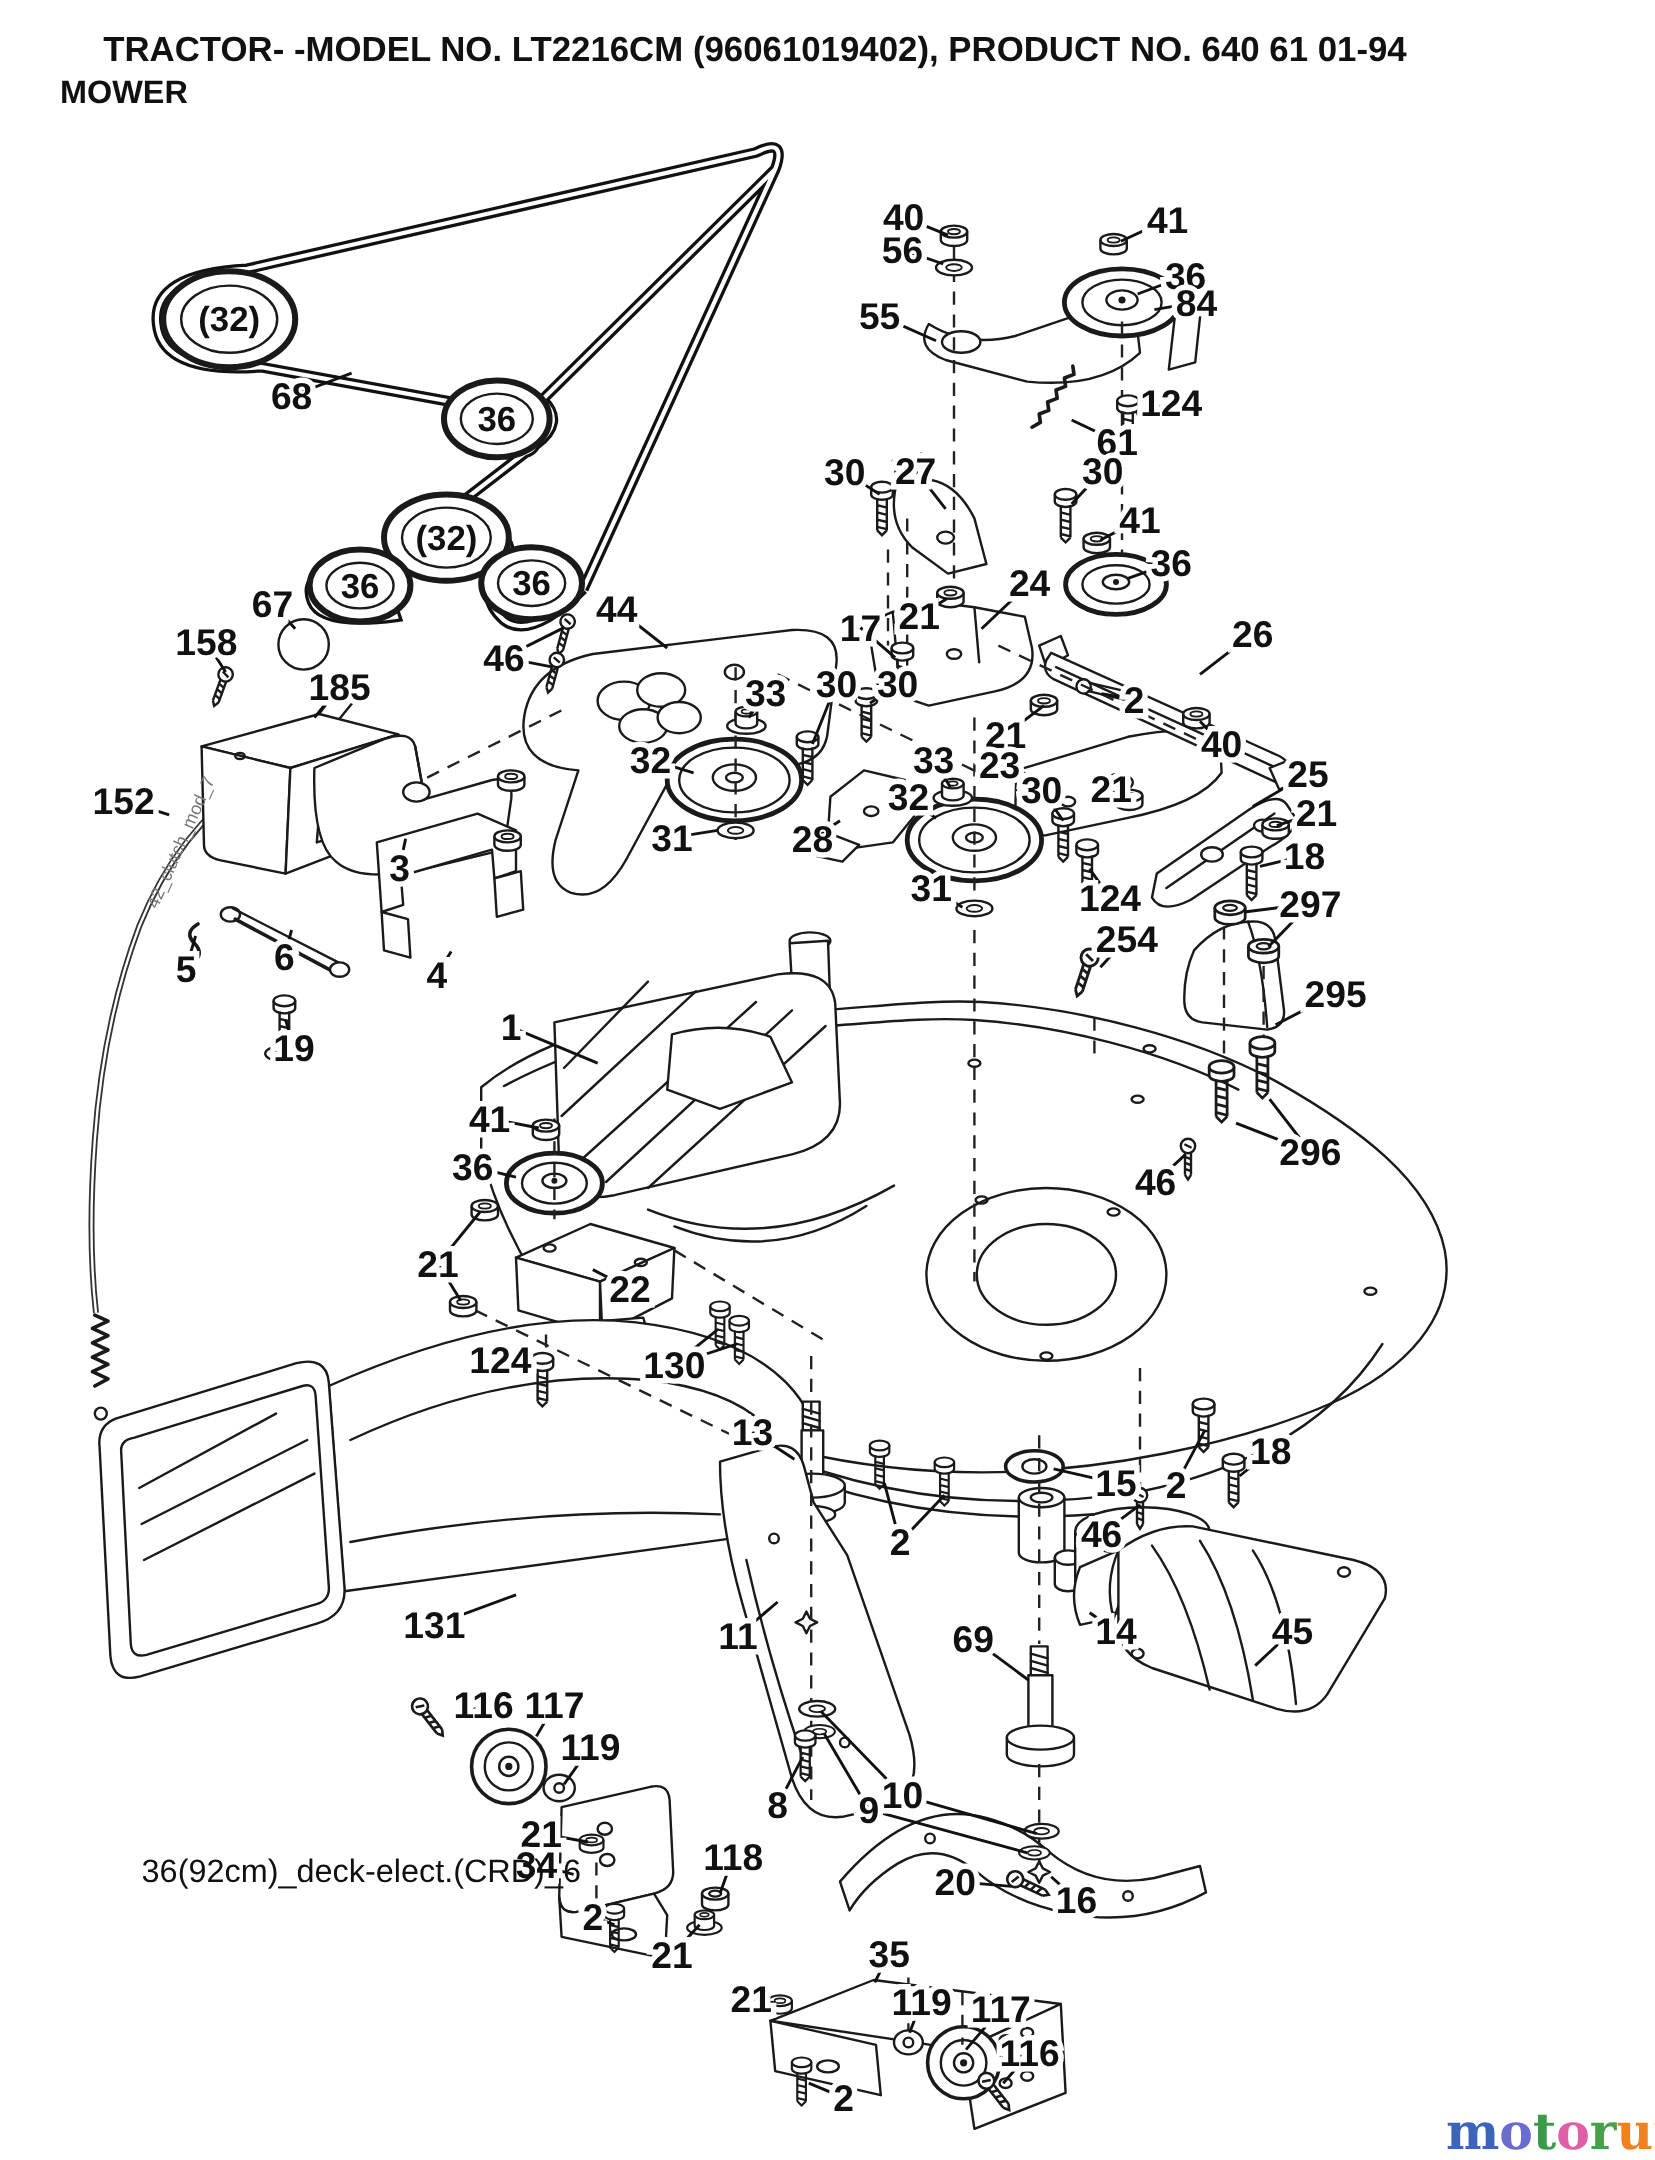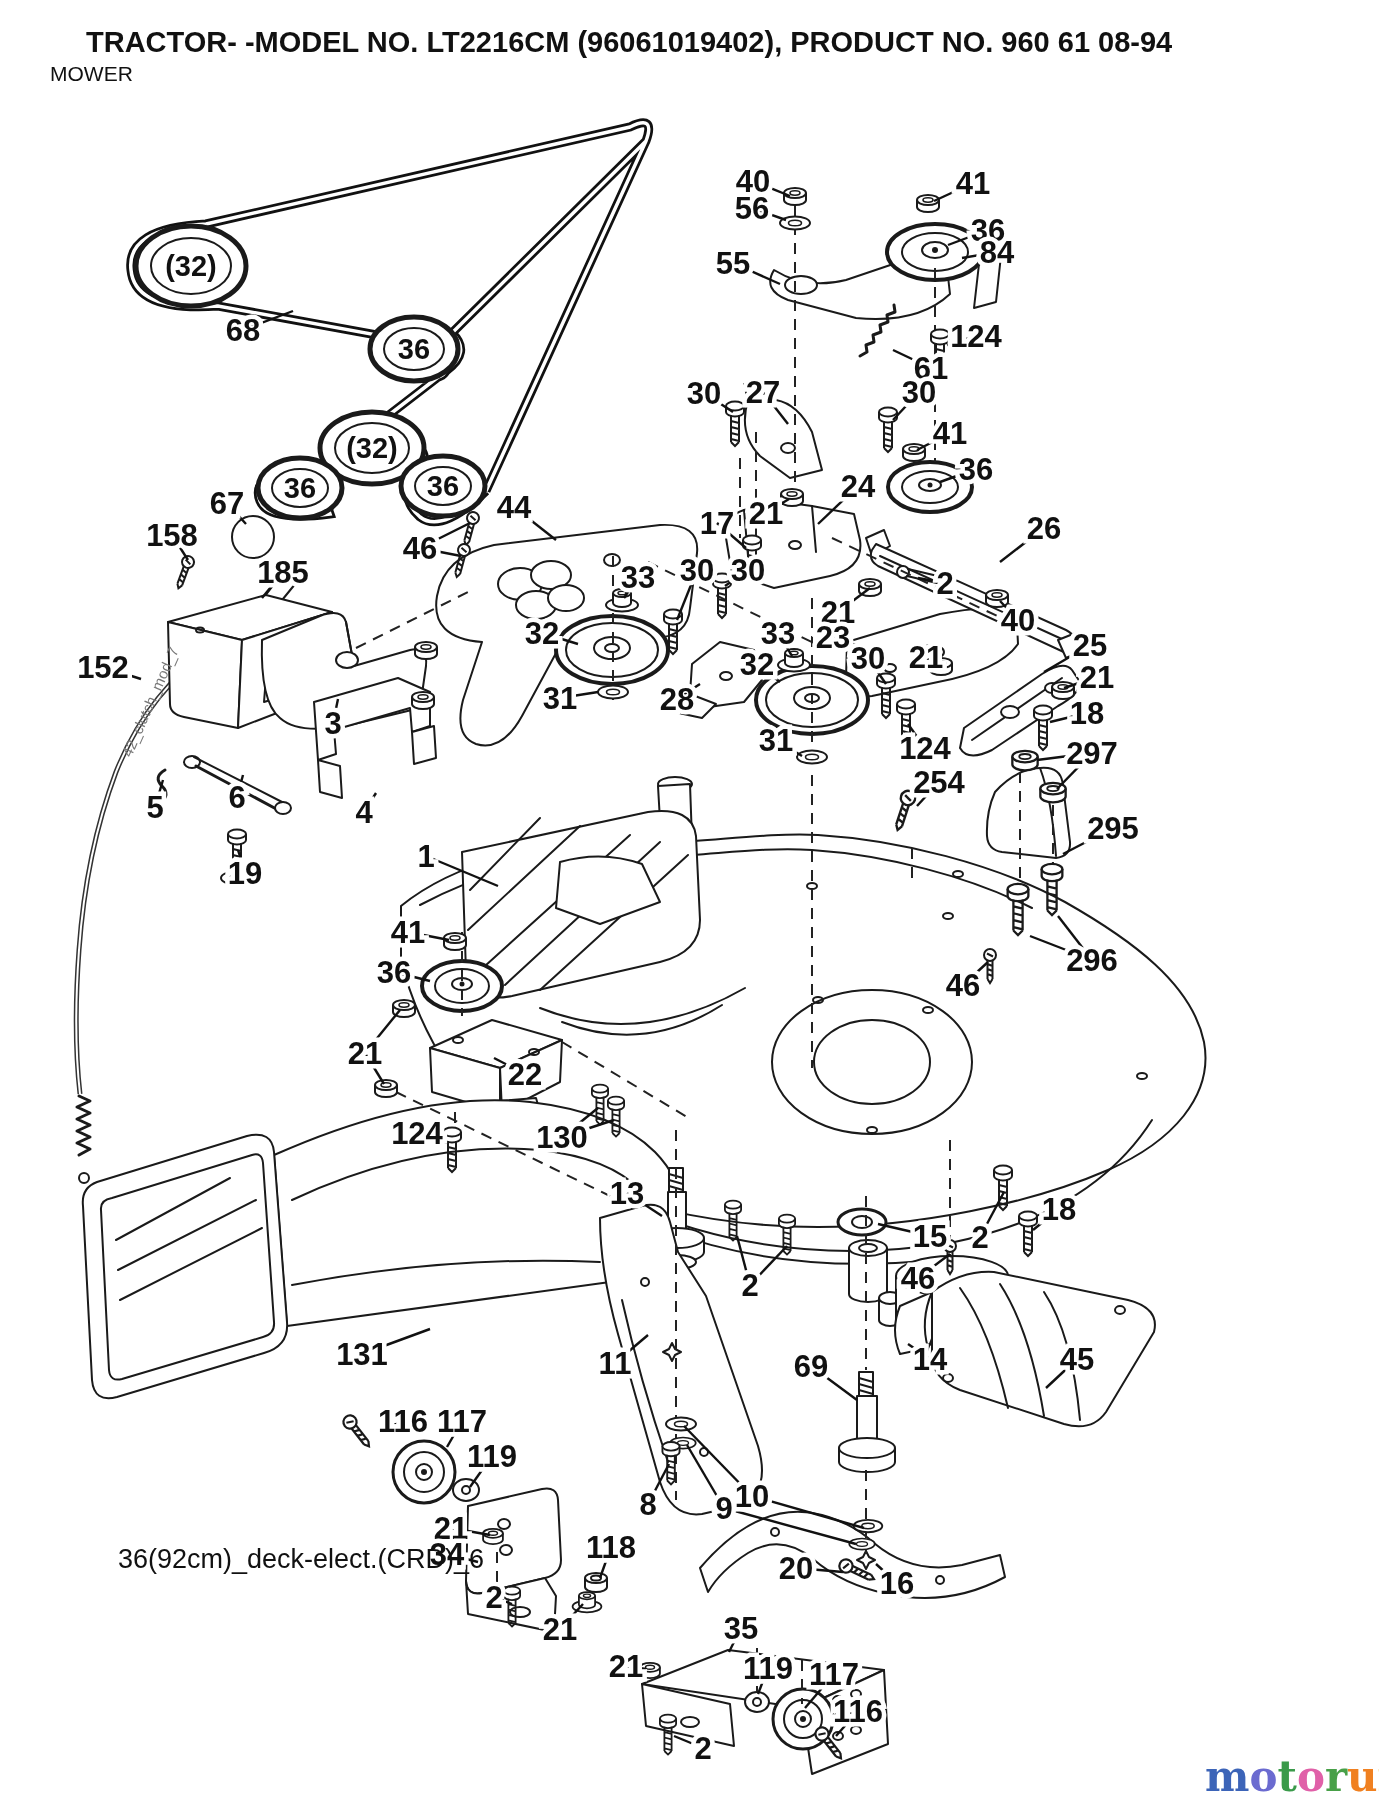--- a/index.html
+++ b/index.html
@@ -1,19 +1,19 @@
 <!DOCTYPE html>
 <html><head>
 <meta charset="utf-8">
 <style>
   html,body{margin:0;padding:0;background:#fff;}
   .page{position:relative;width:1379px;height:1800px;background:#fff;overflow: hidden;
         font-family:"Liberation Sans", sans-serif;}
   .title{position:absolute;left:86px;top:26px;font-size:29px;font-weight:bold;color:#111;white-space:nowrap;}
-  .subtitle{position:absolute;left:50px;top:62px;font-size:21px;font-weight:normal;color:#111;}
+  .subtitle{position:absolute;left:50px;top:62px;font-size:27px;font-weight:bold;color:#111;}
   svg#diagram{position:absolute;left:0;top:0;}
   .p{fill:#fff;stroke:#1a1a1a;stroke-width:2;stroke-linejoin:round;}
   .s{fill:none;stroke:#1a1a1a;stroke-width:2;stroke-linejoin:round;stroke-linecap:round;}
   .s3{stroke-width:3;}
   .sw4{stroke-width:4;}
   .sw5{stroke-width:5;}
   .dash path{fill:none;stroke:#222;stroke-width:2;stroke-dasharray:11 8;}
   .belt-o{fill:none;stroke:#111;stroke-width:9;}
   .belt-i{fill:none;stroke:#fff;stroke-width:3.5;}
   .cable-o{fill:none;stroke:#333;stroke-width:5;}
@@ -23,21 +23,21 @@
   .pulley-text{font-family:"Liberation Sans",sans-serif;font-size:29px;font-weight:bold;fill:#111;text-anchor:middle;}
   .leader{stroke:#111;stroke-width:2.4;fill:none;}
   .caption-text{font-family:"Liberation Sans",sans-serif;font-size:27px;fill:#111;}
   .cable-text{font-family:"Liberation Sans",sans-serif;font-size:15px;fill:#777;}
   .logo{position:absolute;left:1205px;top:1752px;font-family:"DejaVu Serif",serif;font-weight:bold;font-size:42px;white-space:nowrap;}
 </style>
 </head>
 <body>
 
 <div class="page">
-  <div class="title">TRACTOR- -MODEL NO. LT2216CM (96061019402), PRODUCT NO. 960 61 08-94</div>
+  <div class="title">TRACTOR- -MODEL NO. LT2216CM (96061019402), PRODUCT NO. 640 61 01-94</div>
   <div class="subtitle">MOWER</div>
 
   <svg id="diagram" width="1379" height="1800" viewBox="0 0 1379 1800">
     <defs>
       <path id="beltpath" d="M206,224 L630,127 Q656,114 646,141 L452,333
         M646,141 L486,491
         M206,224 Q126,228 131,270 Q135,312 218,306 L388,337 Q376,371 418,378 Q441,381 446,371
         M452,333 Q472,352 446,371 L324,465 Q248,470 260,501 Q268,522 330,514 Q314,468 333,450 Q372,402 418,446 Q430,458 419,470 Q396,496 420,517 Q442,534 486,491"></path>
       <g id="nut">
         <path d="M-11,-3 L-11,4 A11,5 0 0 0 11,4 L11,-3" fill="#fff" stroke="#1a1a1a" stroke-width="2"></path>

